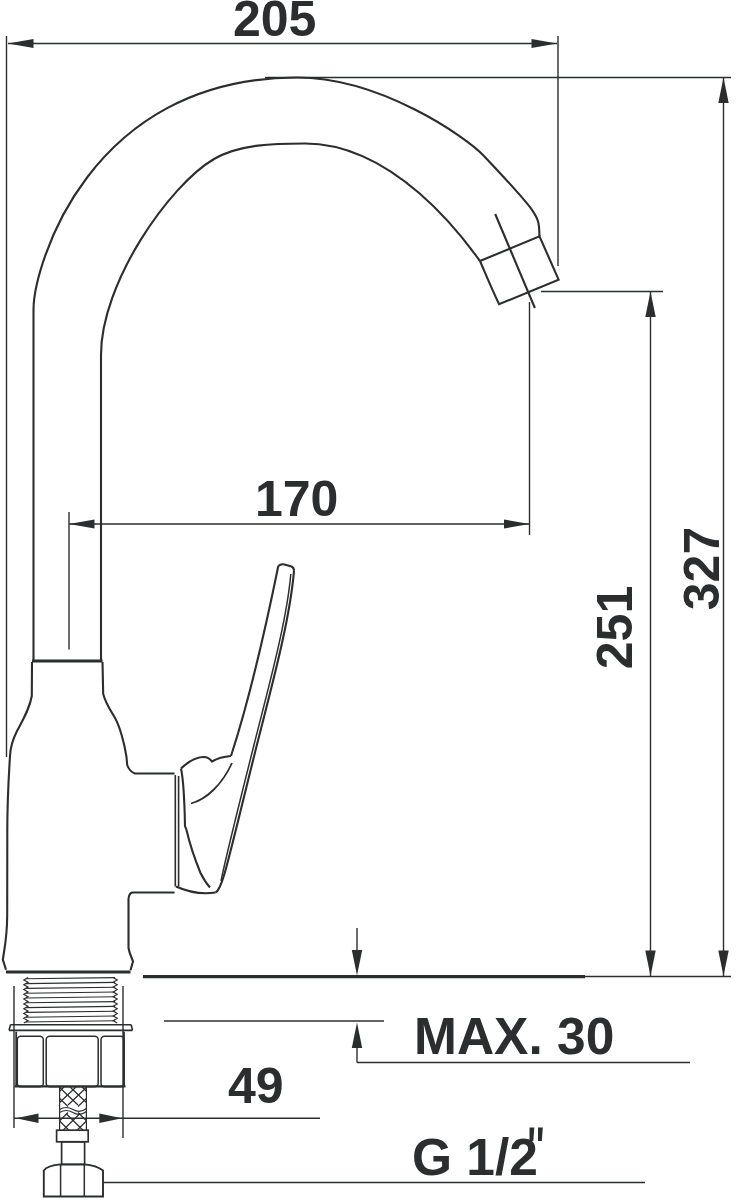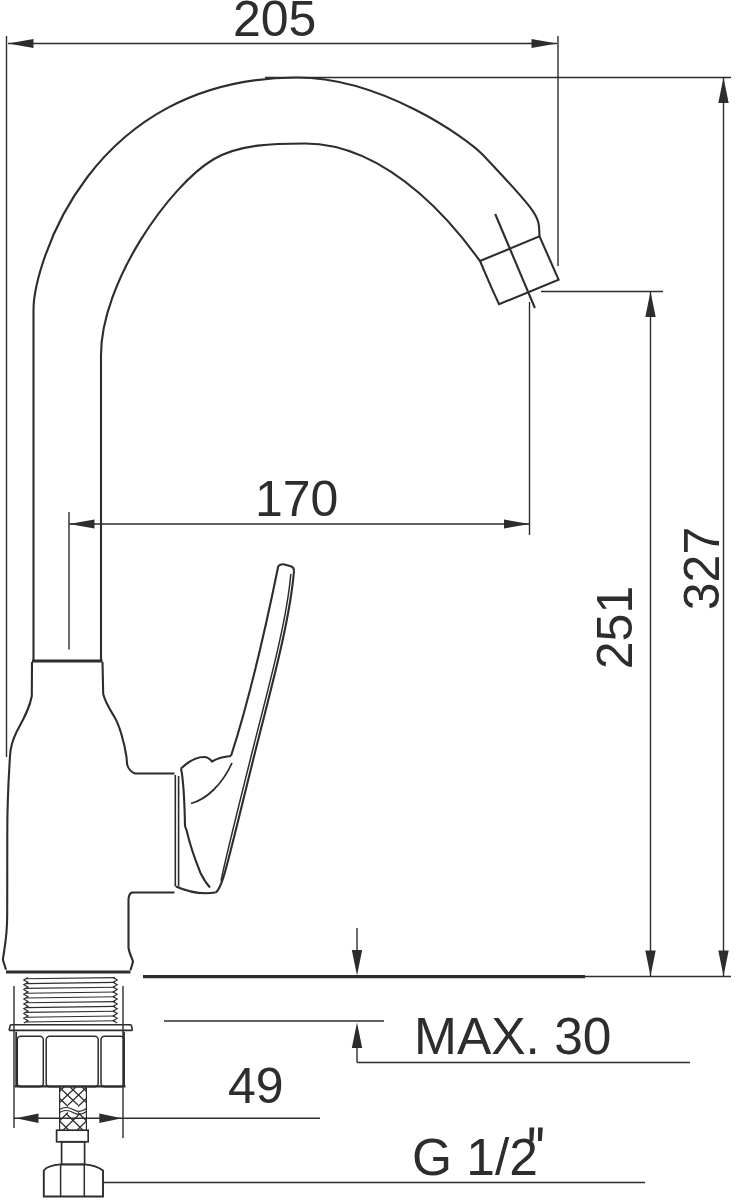--- a/index.html
+++ b/index.html
@@ -1,16 +1,16 @@
 <!DOCTYPE html>
 <html><head>
 <meta charset="utf-8">
 <style>
 html,body{margin:0;padding:0;background:#fff;}
-#page{width:736px;height:1200px;position:relative;overflow:hidden;background:#fff;}
+#page{width:736px;height:1200px;position:relative;overflow:hidden;background:#fff;font-weight:bold;}
 text{font-family:"Liberation Sans",sans-serif;fill:#2b2d2f;}
 </style>
 </head>
 <body>
 <div id="page">
 <svg width="736" height="1200" viewBox="0 0 736 1200">
 <g fill="none" stroke="#2b2d2f" stroke-width="1.4">
 
 <text x="233" y="35.5" font-size="50" stroke="none">205</text>
 

